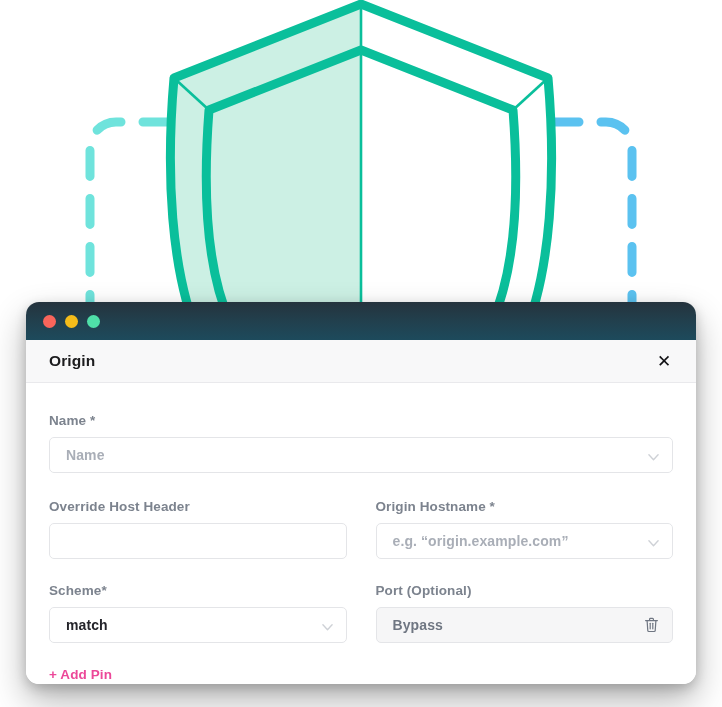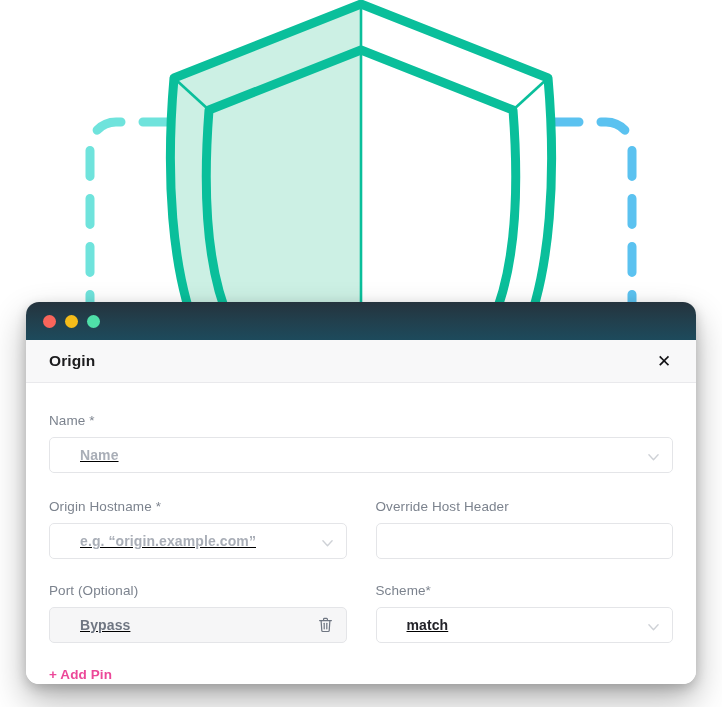--- a/index.html
+++ b/index.html
@@ -80,35 +80,34 @@
 
   .form-body {
     flex: 1 1 auto;
     background: #ffffff;
     padding: 30px 23px 0 23px;
   }
 
   .field { margin-bottom: 0; }
   .field-label {
     font-size: 13.5px;
-    font-weight: normal;
+    font-weight: bold;
     color: #7c838e;
     margin-bottom: 9px;
     letter-spacing: .1px;
   }
   .control {
     position: relative;
     height: 36px;
     border: 1px solid #e4e5e8;
     border-radius: 5px;
     background: #ffffff;
     display: flex;
     align-items: center;
-    padding: 0 30px;
-    text-decoration: underline;
+    padding: 0 16px;
   }
   .control.filled { background: #f6f6f7; }
   .control .value {
     font-size: 14px;
     font-weight: bold;
     color: #24242a;
     letter-spacing: .1px;
   }
   .control .placeholder {
     font-size: 14px;
@@ -252,20 +251,41 @@
           </svg>
         </div>
       </div>
 
       
       <div class="row-2">
 
         <div class="col">
 
           <div class="field">
+            <div class="field-label">Override Host Header</div>
+            <div class="control">
+              <span class="placeholder"></span>
+            </div>
+          </div>
+
+          <div class="field">
+            <div class="field-label">Scheme*</div>
+            <div class="control">
+              <span class="value">match</span>
+              <svg class="chev" viewBox="0 0 12 8">
+                <path d="M1 1 L6 6.4 L11 1" fill="none" stroke="#ced1d6" stroke-width="1.5" stroke-linecap="round" stroke-linejoin="round"></path>
+              </svg>
+            </div>
+          </div>
+
+        </div>
+
+        <div class="col">
+
+          <div class="field">
             <div class="field-label">Origin Hostname *</div>
             <div class="control">
               <span class="placeholder">e.g. “origin.example.com”</span>
               <svg class="chev" viewBox="0 0 12 8">
                 <path d="M1 1 L6 6.4 L11 1" fill="none" stroke="#ced1d6" stroke-width="1.5" stroke-linecap="round" stroke-linejoin="round"></path>
               </svg>
             </div>
           </div>
 
           <div class="field">
@@ -276,41 +296,20 @@
                 <path d="M1.6 3.6 H13.4" stroke="#6f7682" stroke-width="1.2" stroke-linecap="round"></path>
                 <path d="M5.6 3.6 V2.2 A0.8 0.8 0 0 1 6.4 1.4 H8.6 A0.8 0.8 0 0 1 9.4 2.2 V3.6" fill="none" stroke="#6f7682" stroke-width="1.2" stroke-linejoin="round"></path>
                 <path d="M3.1 3.6 L3.8 13.6 A1 1 0 0 0 4.8 14.5 H10.2 A1 1 0 0 0 11.2 13.6 L11.9 3.6" fill="none" stroke="#6f7682" stroke-width="1.2" stroke-linejoin="round"></path>
                 <path d="M6.2 6.3 V11.8" stroke="#6f7682" stroke-width="1.2" stroke-linecap="round"></path>
                 <path d="M8.8 6.3 V11.8" stroke="#6f7682" stroke-width="1.2" stroke-linecap="round"></path>
               </svg>
             </div>
           </div>
 
         </div>
-
-        <div class="col">
-
-          <div class="field">
-            <div class="field-label">Override Host Header</div>
-            <div class="control">
-              <span class="placeholder"></span>
-            </div>
-          </div>
-
-          <div class="field">
-            <div class="field-label">Scheme*</div>
-            <div class="control">
-              <span class="value">match</span>
-              <svg class="chev" viewBox="0 0 12 8">
-                <path d="M1 1 L6 6.4 L11 1" fill="none" stroke="#ced1d6" stroke-width="1.5" stroke-linecap="round" stroke-linejoin="round"></path>
-              </svg>
-            </div>
-          </div>
-
-        </div>
       </div>
 
       <span class="add-pin">+ Add Pin</span>
 
     </div>
   </div>
 
 </div>
 
 </body></html>

